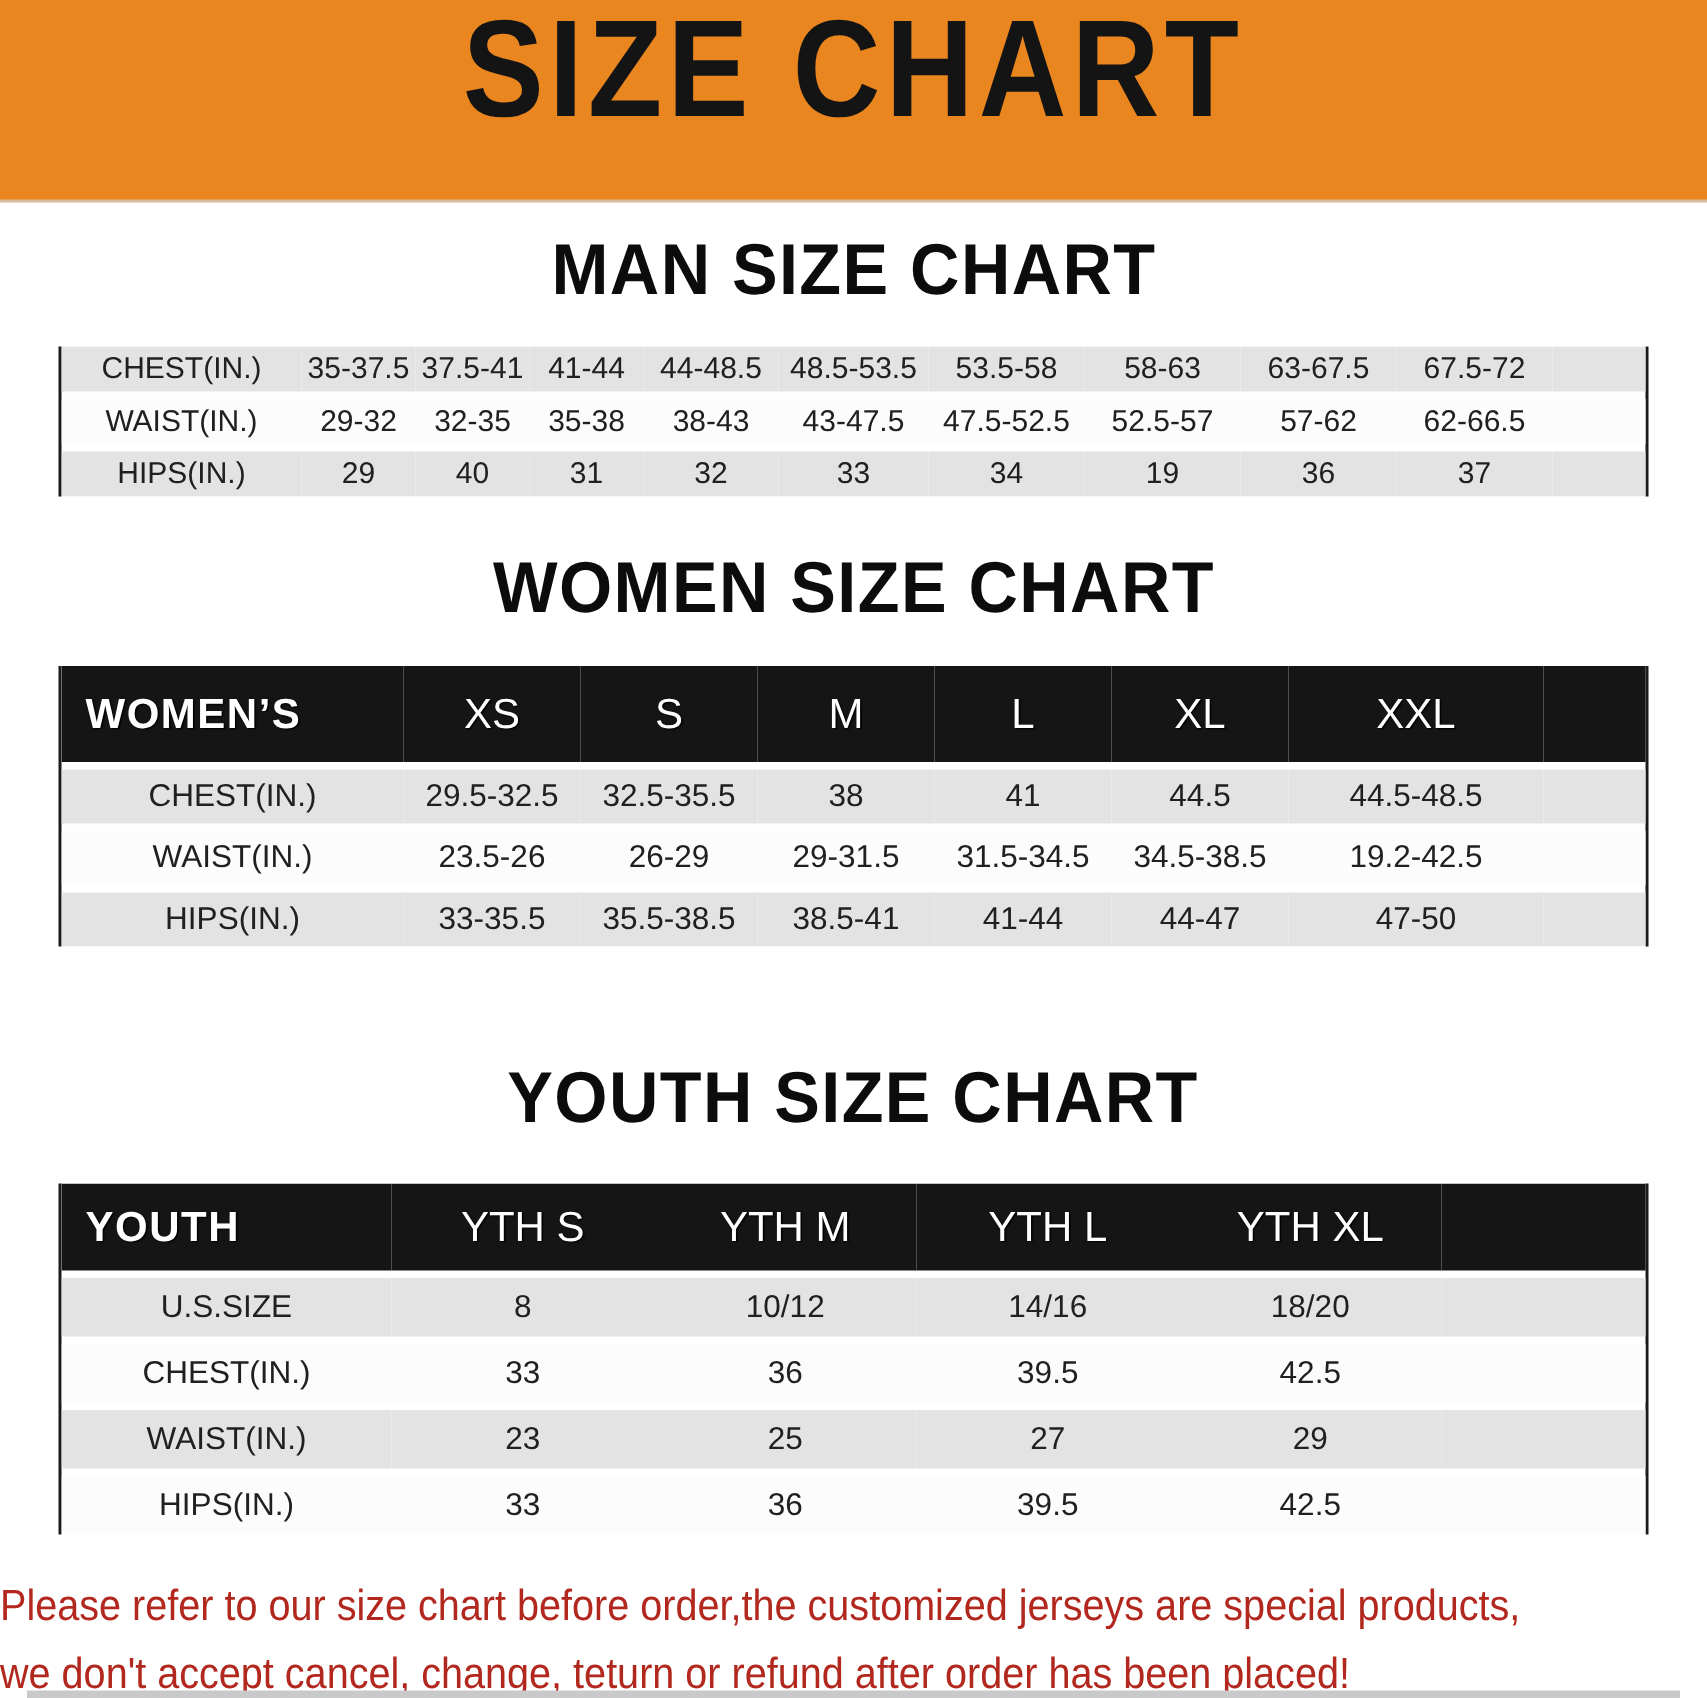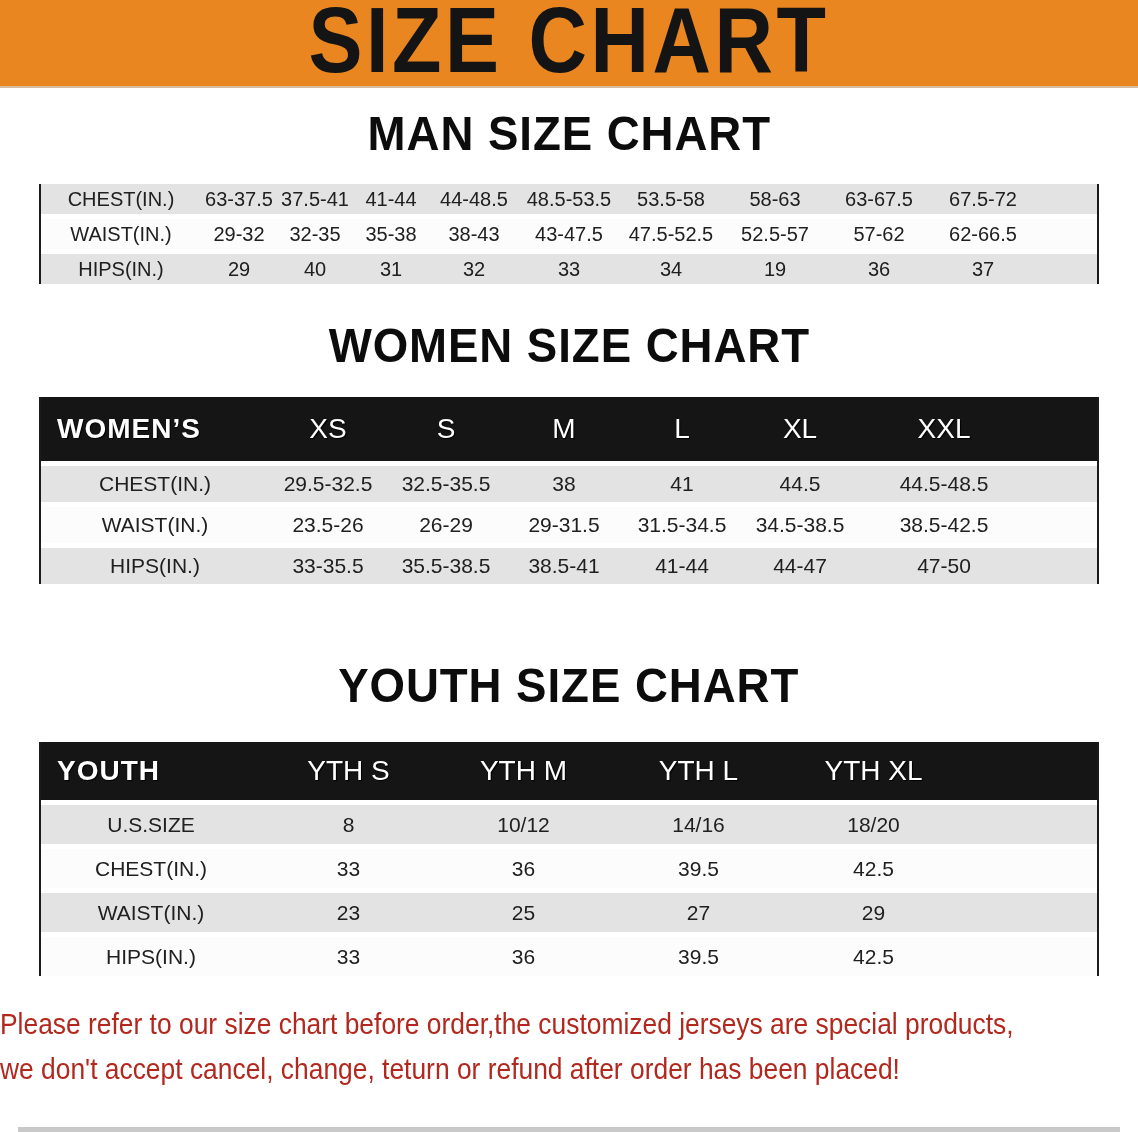--- a/index.html
+++ b/index.html
@@ -5,23 +5,23 @@
   * { box-sizing: border-box; }
   html,body { margin:0; padding:0; }
   body {
     width:1138px; height:1132px; position:relative; overflow:hidden;
     background:#ffffff;
     font-family:"Liberation Sans", sans-serif;
   }
 
   
   .banner {
-    height:86px;
+    height:133px;
     background:var(--banner-bg,#E9861F);
-    display:flex; align-items:center; justify-content:center;
+    display:flex; align-items:flex-start; justify-content:center;
     box-shadow:0 2px 0 rgba(155,85,12,.4);
   }
   .banner-title {
     font-size:92px; font-weight:700; color:#141414;
     letter-spacing:4px; line-height:1; white-space:nowrap;
     transform:scaleX(.88); transform-origin:center;
     padding-bottom:6px;
   }
 
   
@@ -105,21 +105,21 @@
         <col style="width:100px">
         <col style="width:104px">
         <col style="width:104px">
       <col style="width:104px">
         <col style="width:104px">
         <col style="width:66px">
     </colgroup>
     <tbody>
     <tr class="body row-gray">
       <td>CHEST(IN.)</td>
-      <td>63-37.5</td>
+      <td>35-37.5</td>
       <td>37.5-41</td>
       <td>41-44</td>
       <td>44-48.5</td>
       <td>48.5-53.5</td>
       <td>53.5-58</td>
       <td>58-63</td>
       <td>63-67.5</td>
       <td>67.5-72</td>
       <td></td>
     </tr>
@@ -190,21 +190,21 @@
       <td>44.5-48.5</td>
       <td></td>
     </tr>
     <tr class="body row-white">
       <td>WAIST(IN.)</td>
       <td>23.5-26</td>
       <td>26-29</td>
       <td>29-31.5</td>
       <td>31.5-34.5</td>
       <td>34.5-38.5</td>
-      <td>38.5-42.5</td>
+      <td>19.2-42.5</td>
       <td></td>
     </tr>
     <tr class="body row-gray">
       <td>HIPS(IN.)</td>
       <td>33-35.5</td>
       <td>35.5-38.5</td>
       <td>38.5-41</td>
       <td>41-44</td>
       <td>44-47</td>
       <td>47-50</td>

